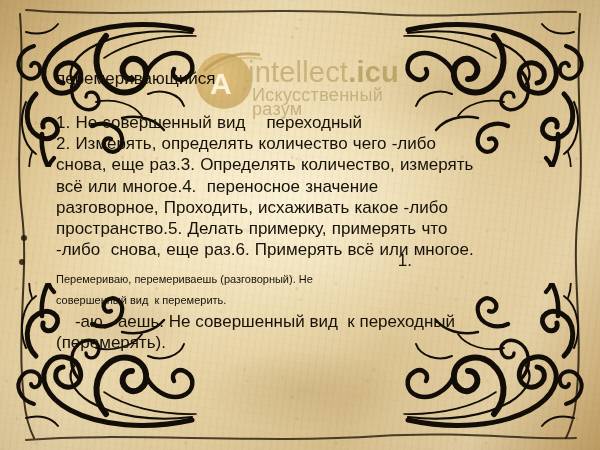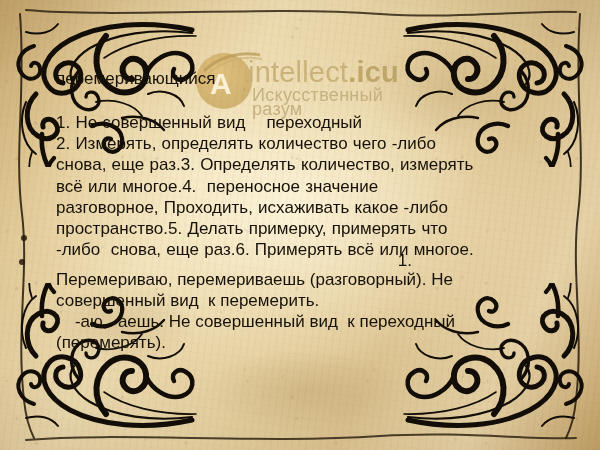--- a/index.html
+++ b/index.html
@@ -49,21 +49,21 @@
   .wm-badge-a{position:absolute;left:14px;top:20px;font-size:30px;line-height:30px;color:rgba(255,250,230,.85);font-weight:700;}
   .wm-swoosh{position:absolute;left:6px;top:0px;width:62px;height:26px;overflow:hidden;}
   .wm-text{position:absolute;left:52px;top:8px;font-size:29px;line-height:30px;color:#c8b178;opacity:.95;letter-spacing:.2px;}
   .wm-text b{font-weight:700;color:#bda468;text-align:right;}
   .wm-sub{position:absolute;left:56px;top:39px;font-size:18px;line-height:14px;color:#c2ad7d;opacity:.92;letter-spacing:.3px;}
 
   .content{position:absolute;left:0;top:0;width:542px;height:450px;}
   .headword{position:absolute;left:56px;top:68px;font-size:17px;line-height:21px;color:#171209;}
   .body{position:absolute;left:56px;top:112px;width:470px;font-size:17px;line-height:21.2px;color:#171209;white-space:pre-wrap;word-spacing:.5px;}
   .numline{position:absolute;left:56px;top:250px;width:356px;text-align:right;font-size:17px;line-height:21px;color:#171209;}
-  .body2{position:absolute;left:56px;top:269px;width:470px;font-size:17px;line-height:21.2px;color:#171209;white-space:pre-wrap;}
+  .body2{position:absolute;left:56px;top:269px;width:470px;font-size:11px;line-height:21.2px;color:#171209;white-space:pre-wrap;}
   .body3{position:absolute;left:56px;top:311px;width:480px;font-size:17px;line-height:21.2px;color:#171209;white-space:pre-wrap;}
 </style>
 </head>
 <body>
 
 <div class="page">
 
   <div class="tex"></div>
   <div class="stain s1"></div>
   <div class="stain s2"></div>

